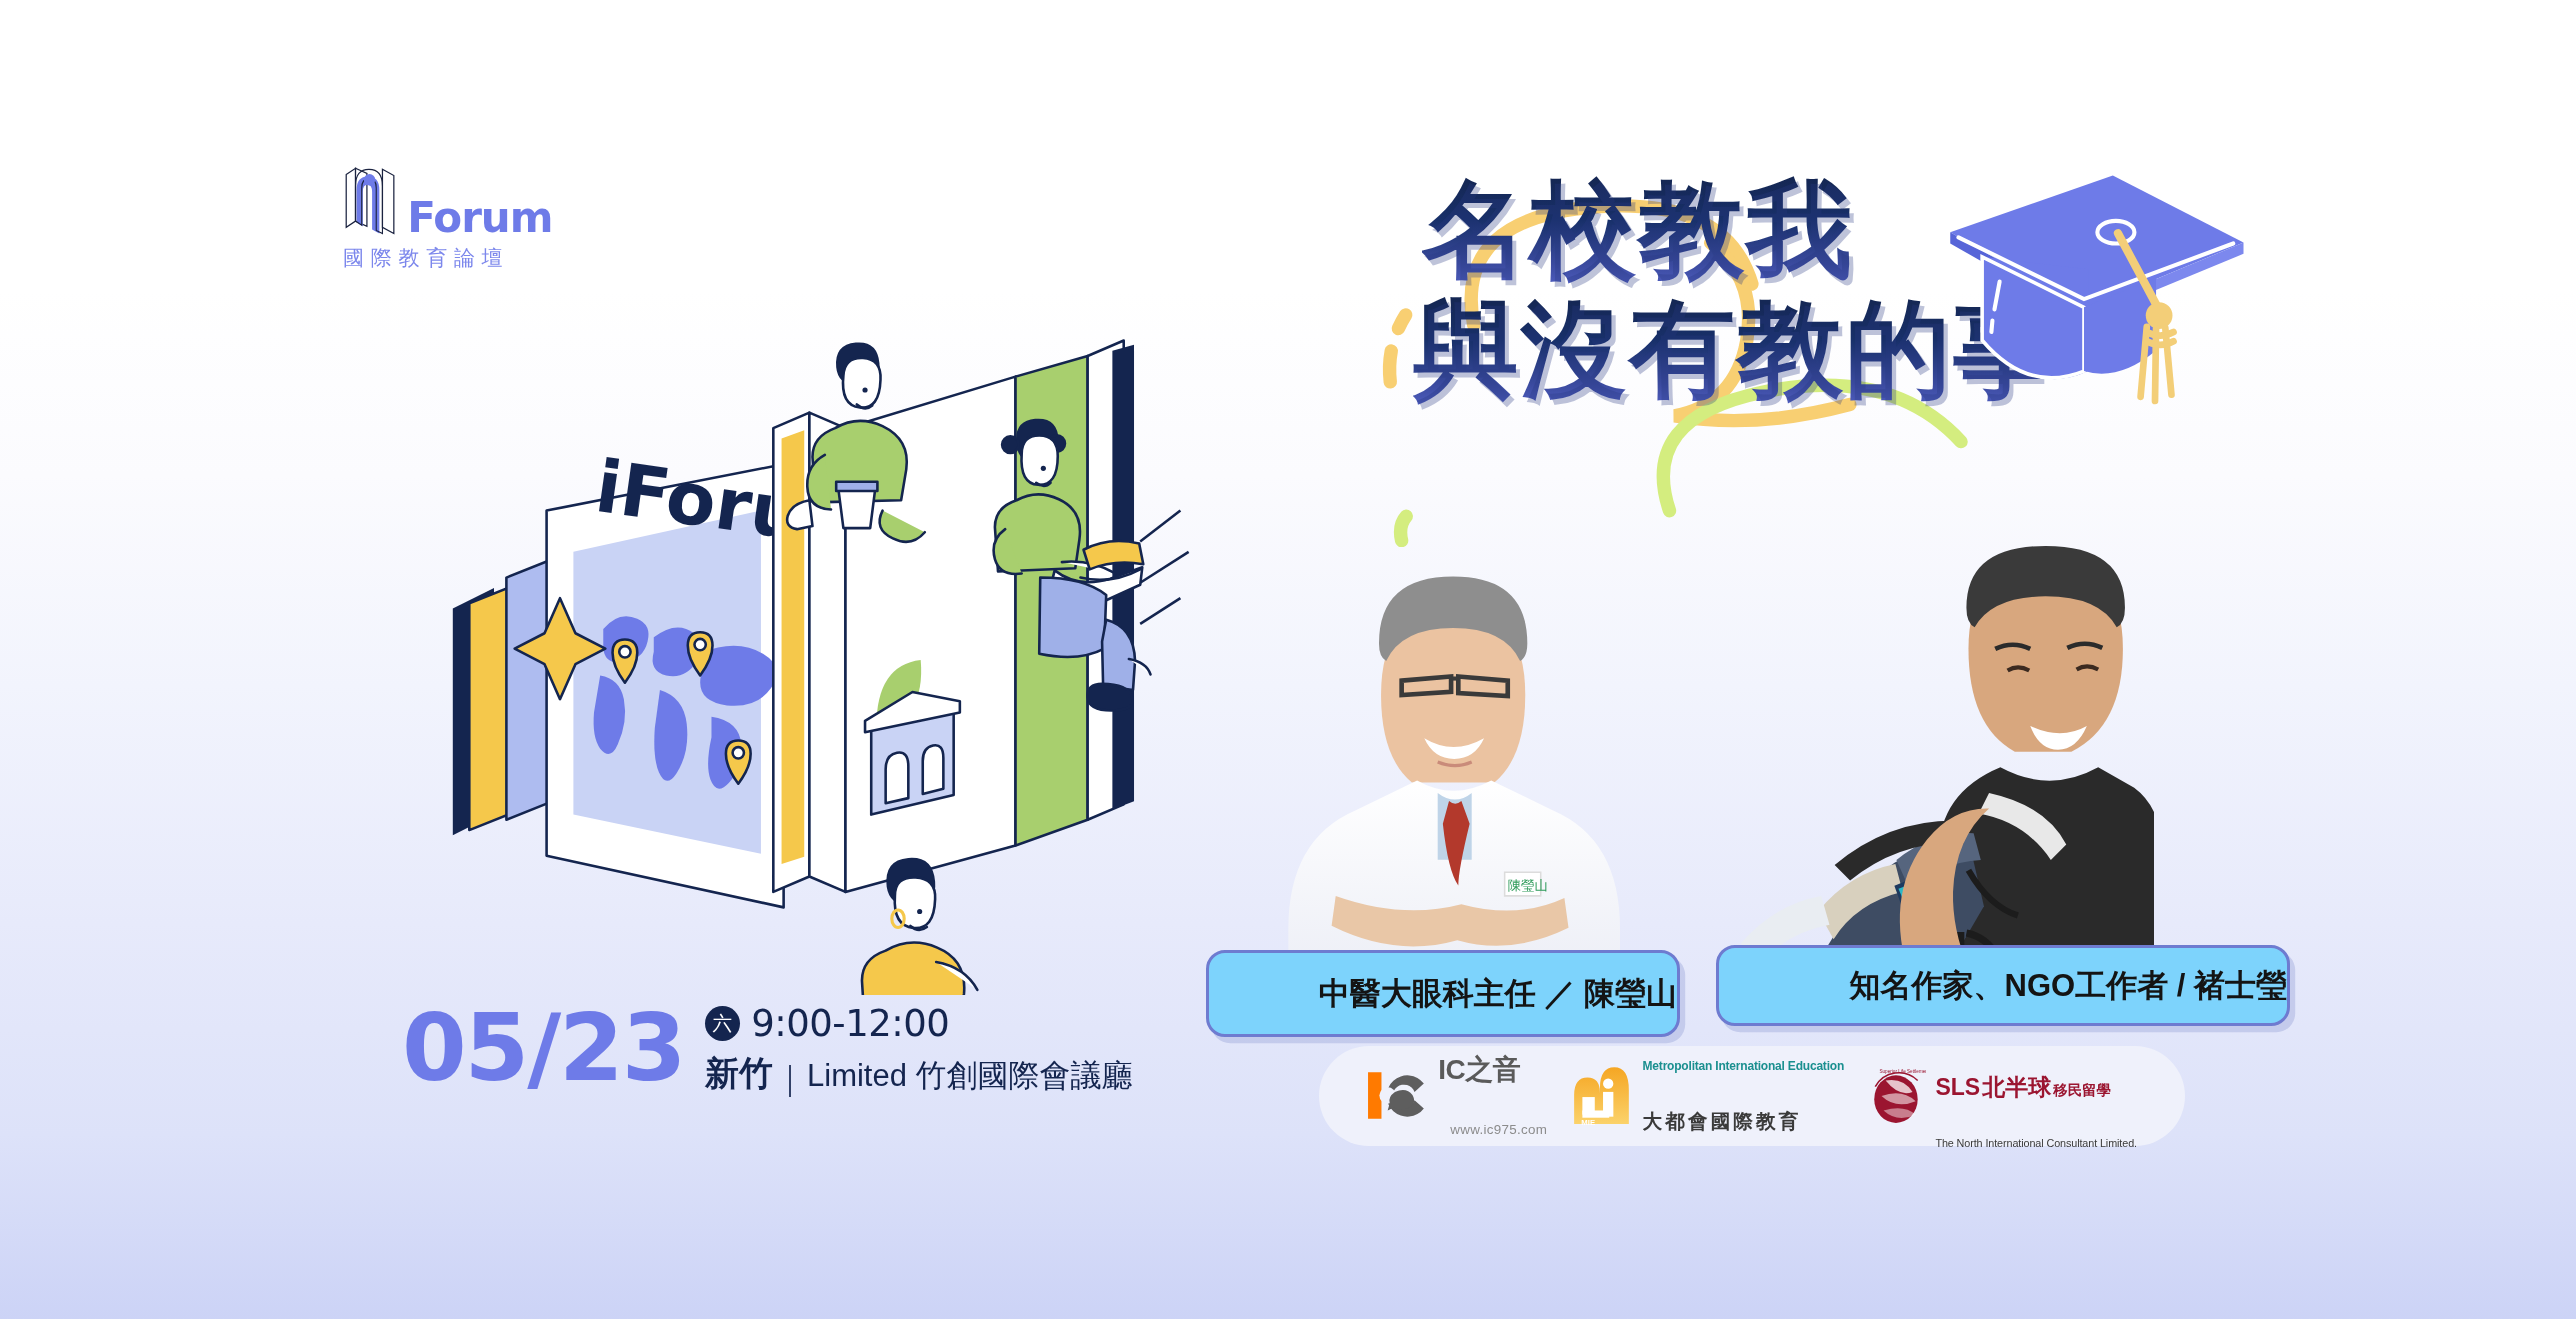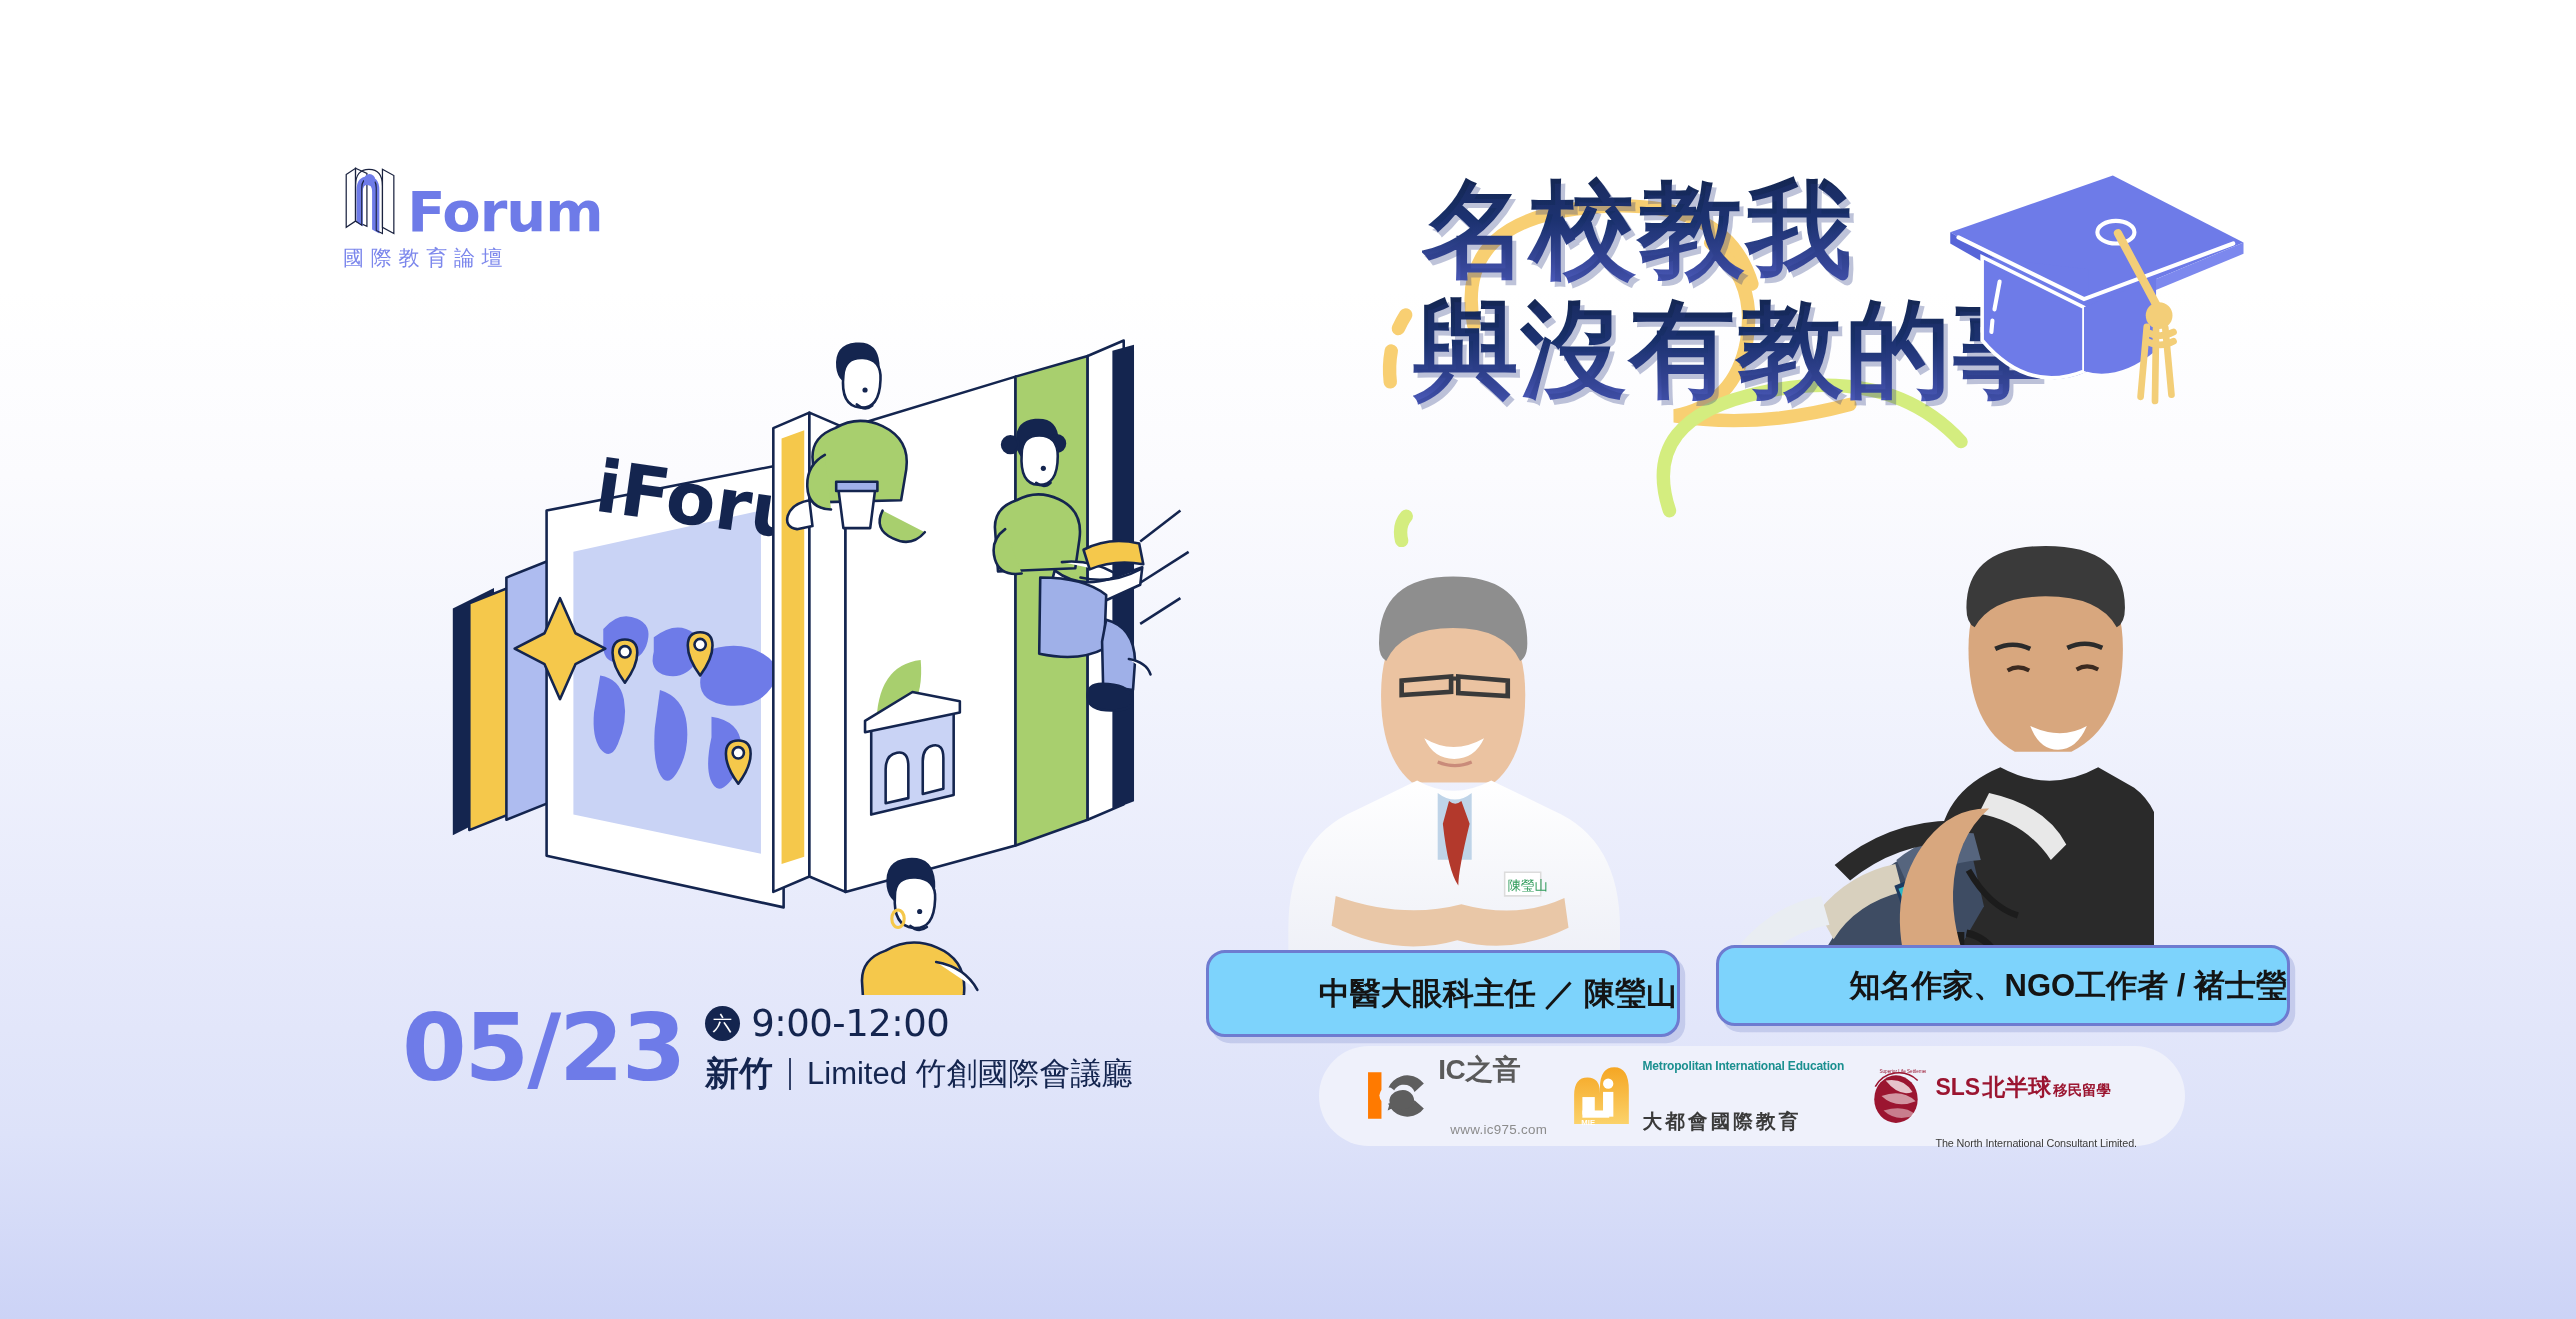--- a/index.html
+++ b/index.html
@@ -7,40 +7,40 @@
   body {
     font-family:"Liberation Sans","DejaVu Sans",sans-serif;
     background:linear-gradient(180deg,#ffffff 0%,#ffffff 22%,#fbfbfe 36%,#f2f4fd 52%,#e7eafb 70%,#dde2f9 86%,#ccd3f6 100%);
     position:relative;
   }
 
   
   #logo-block { position:absolute; left:340px; top:160px; width:289px; }
   #logo-row { display:flex; align-items:flex-end; gap:9.3px; }
   .logo-mark { width:58px; height:77px; position:relative; flex:0 0 auto; }
-  .logo-word { font-size:56px; font-weight:700; color:#6E7BE8; letter-spacing:-1px;
+  .logo-word { font-size:42px; font-weight:700; color:#6E7BE8; letter-spacing:-1px;
                line-height:.9; font-family:"DejaVu Sans",sans-serif; }
   #logo-sub { margin-top:7.2px; margin-left:3.1px; font-size:21px; letter-spacing:6.7px;
               color:#7C87EC; font-weight:500; }
 
   
   #illu { position:absolute; left:392px; top:222px; width:876px; height:773px; }
   #illu svg { width:100%; height:100%; display:block; }
 
   
   #date-block { position:absolute; left:402px; top:999px; display:flex; align-items:center; gap:20.6px;}
   #date-big { font-size:93px; font-weight:700; color:#6E7BE8; letter-spacing:-2.1px;
               line-height:1; font-family:"DejaVu Sans",sans-serif; }
   #date-right { display:flex; flex-direction:column; gap:6.2px; padding-top:3.1px;}
   #time-row { display:flex; align-items:center; gap:11.3px; }
   #day-badge { width:35px; height:35px; border-radius:50%; background:#14254F; color:#fff;
                font-size:19.6px; display:flex; align-items:center; justify-content:center; font-weight:500;}
   #time-text { font-size:37px; color:#14254F; font-weight:500; letter-spacing:-0.5px;
                font-family:"DejaVu Sans",sans-serif; }
-  #venue-row { display:flex; align-items:center; gap:16px; }
+  #venue-row { display:flex; align-items:flex-end; gap:16px; }
   #venue-city { font-size:34px; color:#14254F; font-weight:700; }
   .vdiv { width:2.1px; height:32px; background:#14254F; opacity:.85; }
   #venue-name { font-size:31px; color:#14254F; font-weight:400; }
 
   
   #headline { position:absolute; left:1422px; top:170px; width:773px; }
   .hl-line { font-size:106px; font-weight:700; line-height:1.13; letter-spacing:2.1px;
              background:linear-gradient(180deg,#14254F 0%,#18306A 42%,#3A4A9E 78%,#5260C4 100%);
              -webkit-background-clip:text; background-clip:text; color:transparent;
              position:relative; z-index:4; white-space:nowrap;

